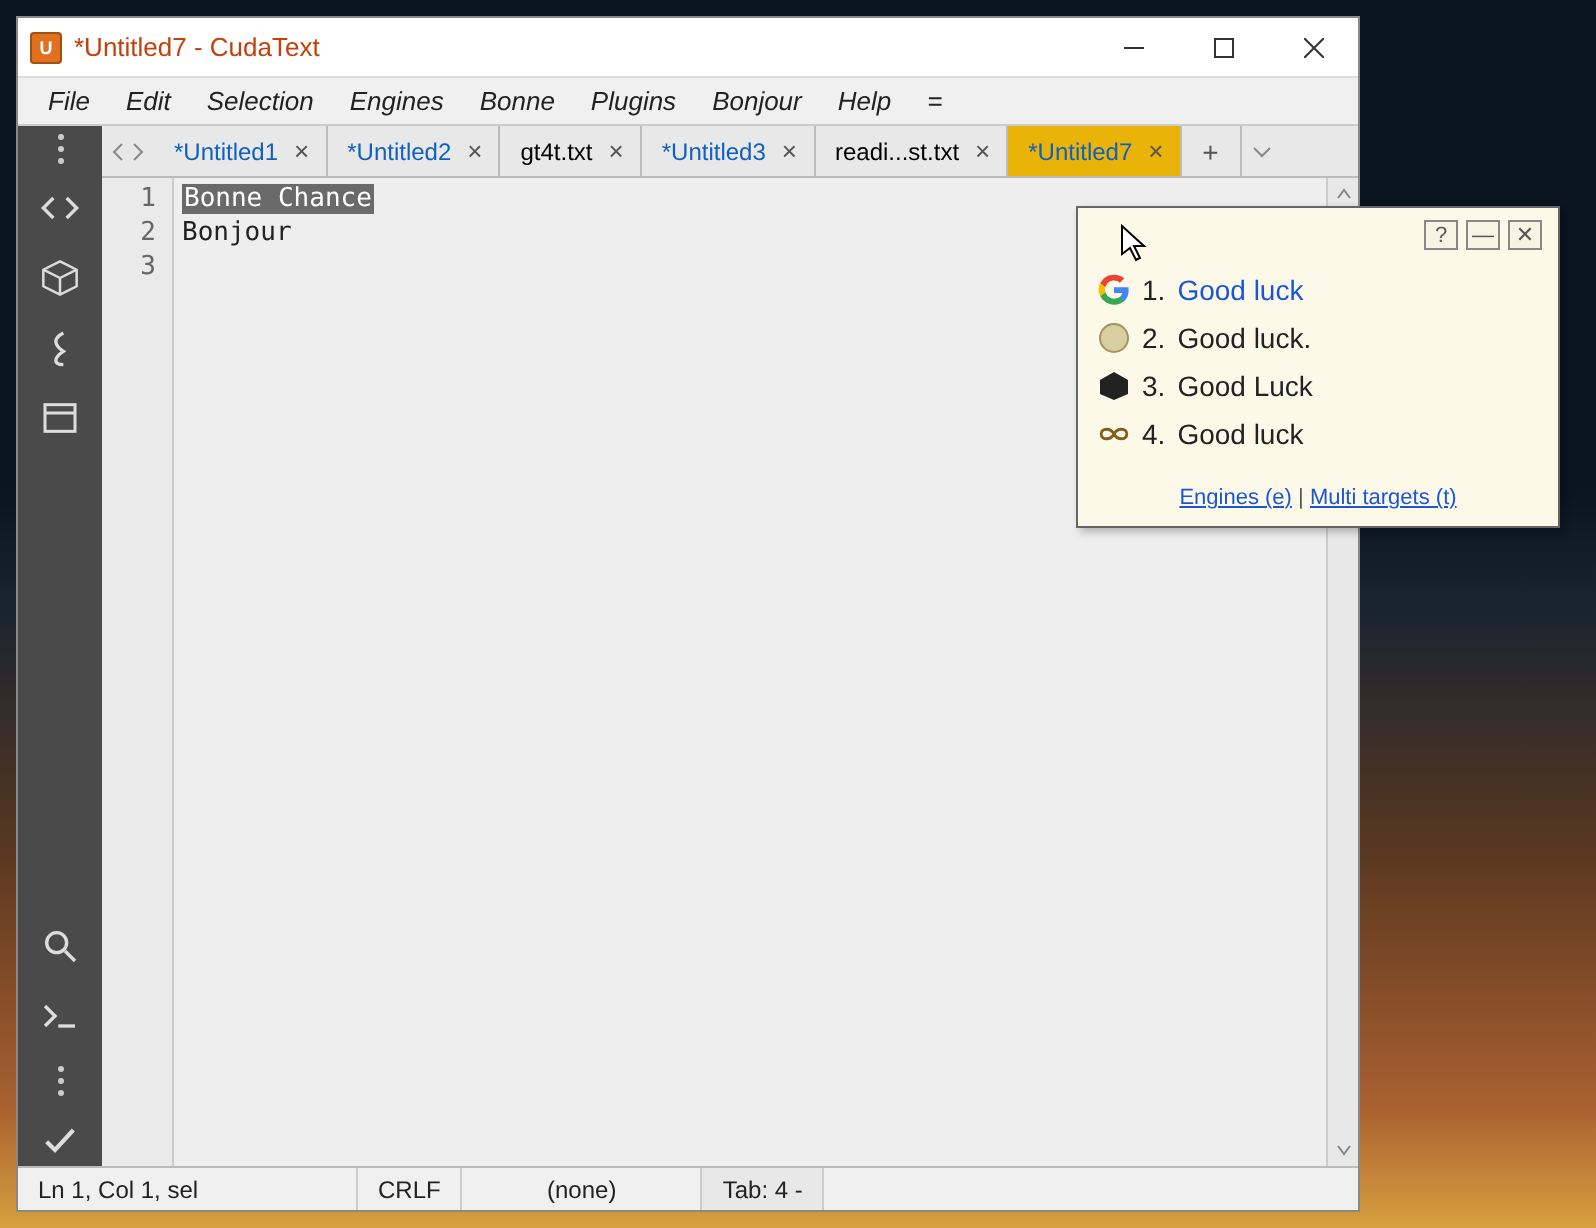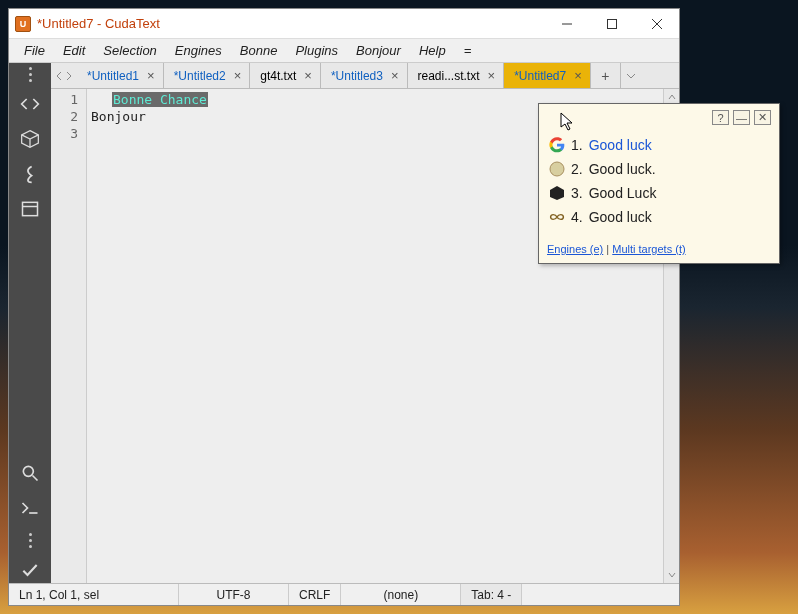--- a/index.html
+++ b/index.html
@@ -138,23 +138,22 @@
     background: #eeeeee;
     font-family: Consolas, monospace;
     font-size: 13px;
     padding: 2px 4px;
     line-height: 17px;
     color: #222;
     position:relative;
     white-space: pre;
   }
   .sel {
-    background: #6a6a6a; color: #5eead4;
+    background: #6a6a6a; color: #ffffff;
     padding:0 1px;
-    margin-left:21px;
   }
   .scrollbar-v {
     width: 16px;
     background: #e8e8e8;
     border-left: 1px solid #ccc;
     position:relative;
   }
   .sbarrow{position:absolute;left:0;width:100%;height:16px;display:flex;align-items:center;justify-content:center;color:#888;}
   .sbarrow.top{top:0;} .sbarrow.bot{bottom:0;}
   .statusbar {
@@ -210,21 +209,21 @@
     gap: 6px;
     padding: 4px 0 4px 2px;
   }
   .popup-row .ico {
     width: 16px; height: 16px;
     display:flex;align-items:center;justify-content:center;
   }
   .popup-row.google .txt { color: #1a56d6; }
   .popup-foot {
     margin-top: 14px;
-    text-align: left;
+    text-align: center;
     font-size: 11px;
     color: #1a56d6;
   }
   .popup-foot span.sep { color:#555; }
   .popup-foot a { color:#1a56d6; text-decoration:underline; }
   .cursor-arrow {
     position:absolute;
     left: 560px; top: 112px;
     pointer-events:none;
   }
@@ -387,21 +386,20 @@
                 <polyline points="1,1 4,5 7,1" fill="none" stroke="currentColor"></polyline>
               </svg>
           </div>
         </div>
       </div>
     </div>
   </div>
 
   <div class="statusbar">
     <div class="cell first">Ln 1, Col 1, sel</div>
-    <div class="cell enc">UTF-8</div>
     <div class="cell crlf">CRLF</div>
     <div class="cell lex">(none)</div>
     <div class="cell tab">Tab: 4  -</div>
   </div>
 
 </div>
 
 <div class="popup">
   <div class="popup-head">
     <div class="pbtn">?</div>

